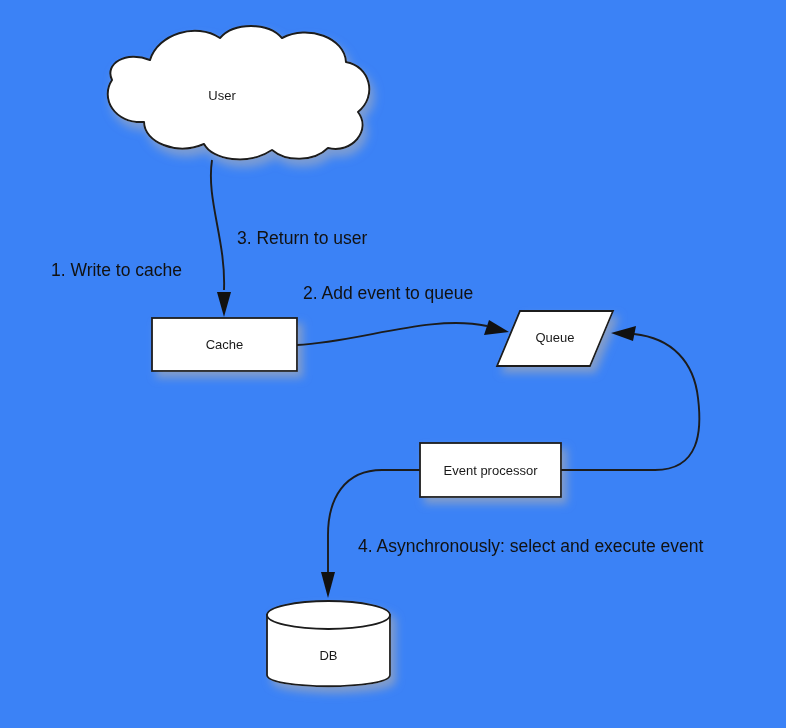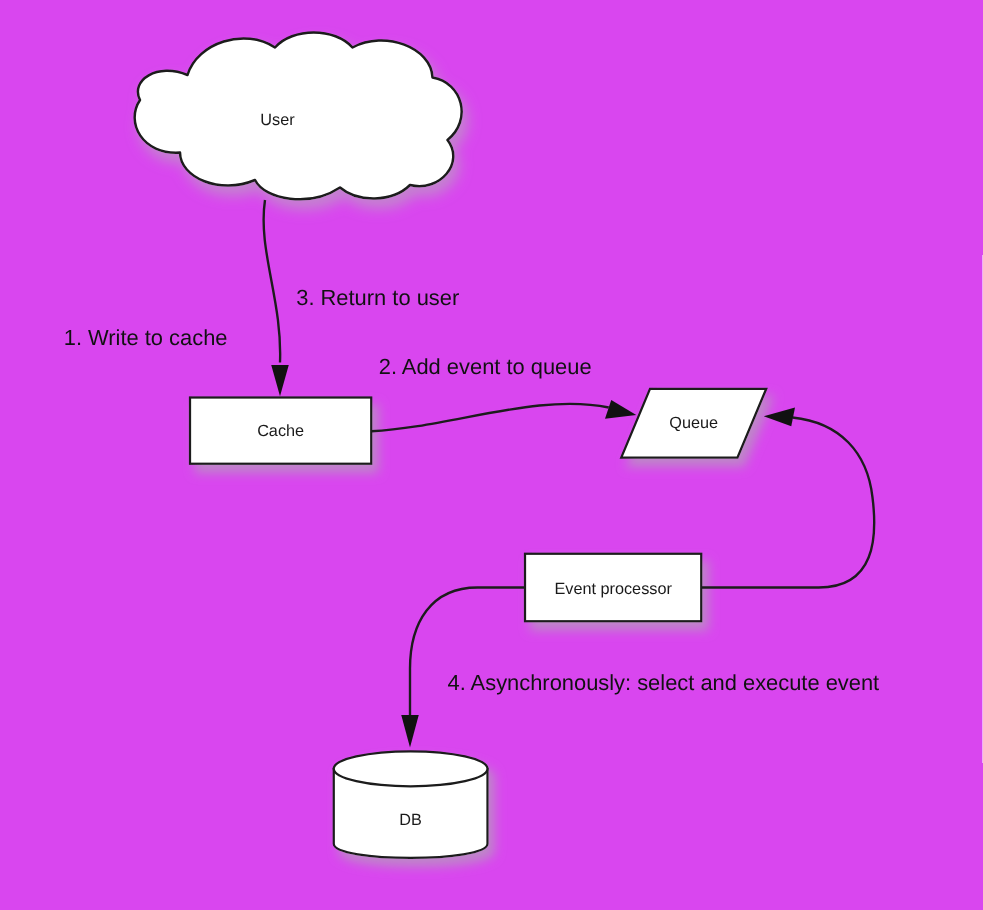--- a/index.html
+++ b/index.html
@@ -9,21 +9,21 @@
     background: #ffffff;
   }
   body {
     font-family: "Liberation Sans", sans-serif;
     color: #111111;
   }
   #canvas {
     position: relative;
     width: 786px;
     height: 728px;
-    background: #d946ef;
+    background: #3b82f6;
     overflow: hidden;
   }
   #diagram-svg {
     position: absolute;
     left: 0;
     top: 0;
     width: 786px;
     height: 728px;
   }
   .shape-label {

